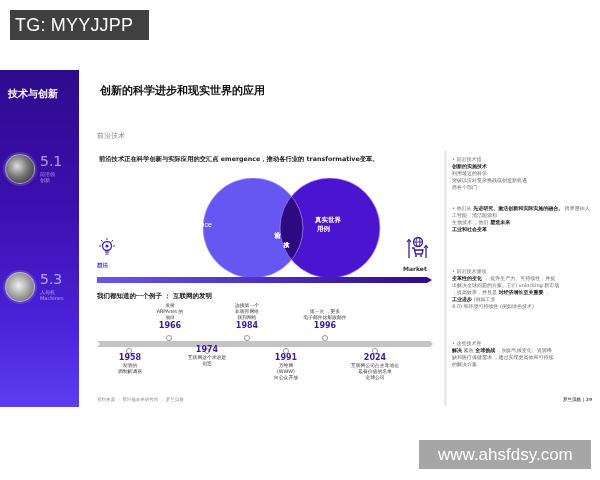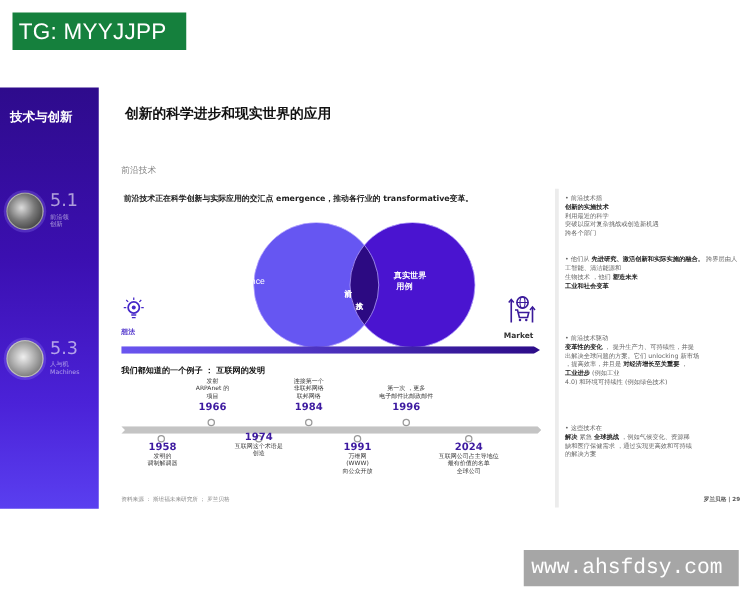--- a/index.html
+++ b/index.html
@@ -1,22 +1,22 @@
 <!DOCTYPE html>
 <html><head>
 <meta charset="utf-8">
 <style>
   * { margin: 0; padding: 0; box-sizing: border-box; }
   html, body { width: 600px; height: 480px; background: #ffffff; overflow: hidden; }
   body { position: relative; font-family: "DejaVu Sans", "Liberation Sans", sans-serif; color: #111; }
 
-  .wm-top { position: absolute; left: 10px; top: 10px; width: 139px; height: 30px; background: #15803d;
+  .wm-top { position: absolute; left: 10px; top: 10px; width: 139px; height: 30px; background: #404040;
     color: #fff; font-family: "Liberation Sans", sans-serif; font-size: 18px; line-height: 30px; padding-left: 5px; letter-spacing: 0.2px; }
   .wm-bottom { position: absolute; left: 419px; top: 440px; width: 172px; height: 29px; background: #a6a6a6;
-    color: #fff; font-family: Liberation Mono, monospace; font-size: 17px; line-height: 29px; padding-left: 6px; }
+    color: #fff; font-family: Liberation Sans, sans-serif; font-size: 17px; line-height: 29px; padding-left: 19px; }
 
   .sidebar { position: absolute; left: 0; top: 70px; width: 79px; height: 337px;
     background: linear-gradient(180deg, #2e0b8c 0%, #3b0fb0 40%, #4b22d8 75%, #5a3ff0 100%); }
   .sidebar-title { position: absolute; left: 8px; top: 17px; font-size: 10px; font-weight: bold; color: #fff; }
   .nav-item { position: absolute; left: 0; width: 58px; height: 40px; }
   .nav-item.active { background: #6b63f0; }
   .nav-thumb { position: absolute; left: 5px; top: 4px; width: 30px; height: 30px; border-radius: 50%;
     border: 1px solid rgba(255,255,255,0.45); box-shadow: 0 0 0 2px rgba(160,140,255,0.25); }
   .thumb-1 { background: radial-gradient(circle at 40% 40%, #ddd 0%, #777 45%, #222 100%); }
   .thumb-2 { background: radial-gradient(circle at 45% 45%, #5fe0f0 0%, #1a9ab5 45%, #0a4a66 100%); }

